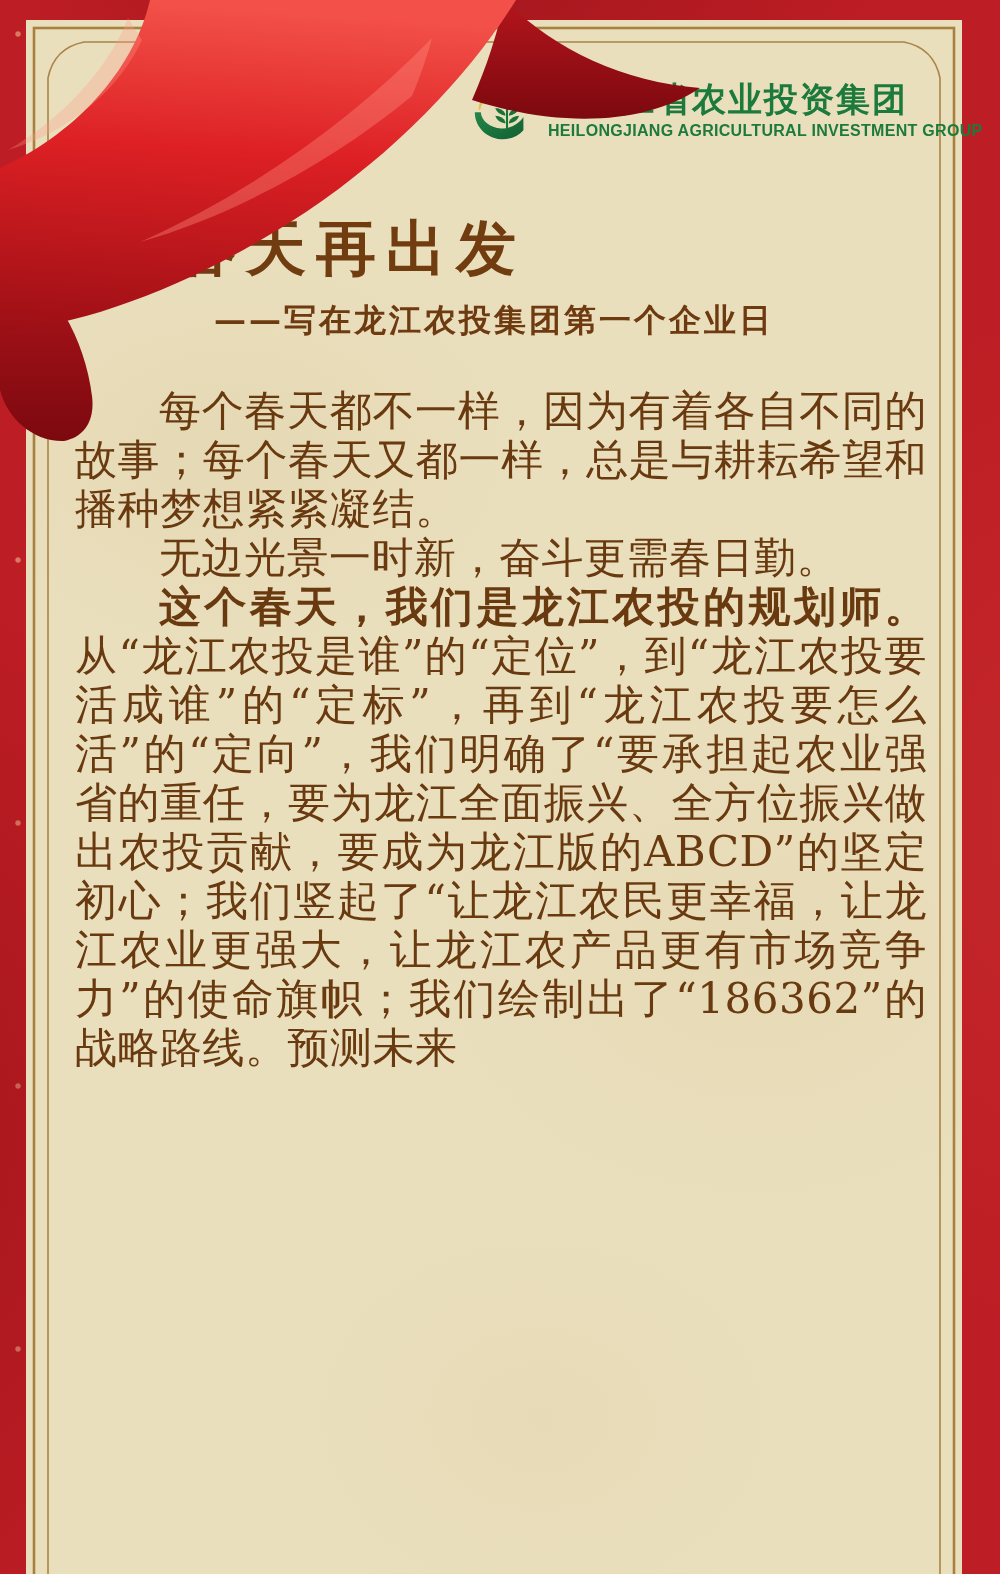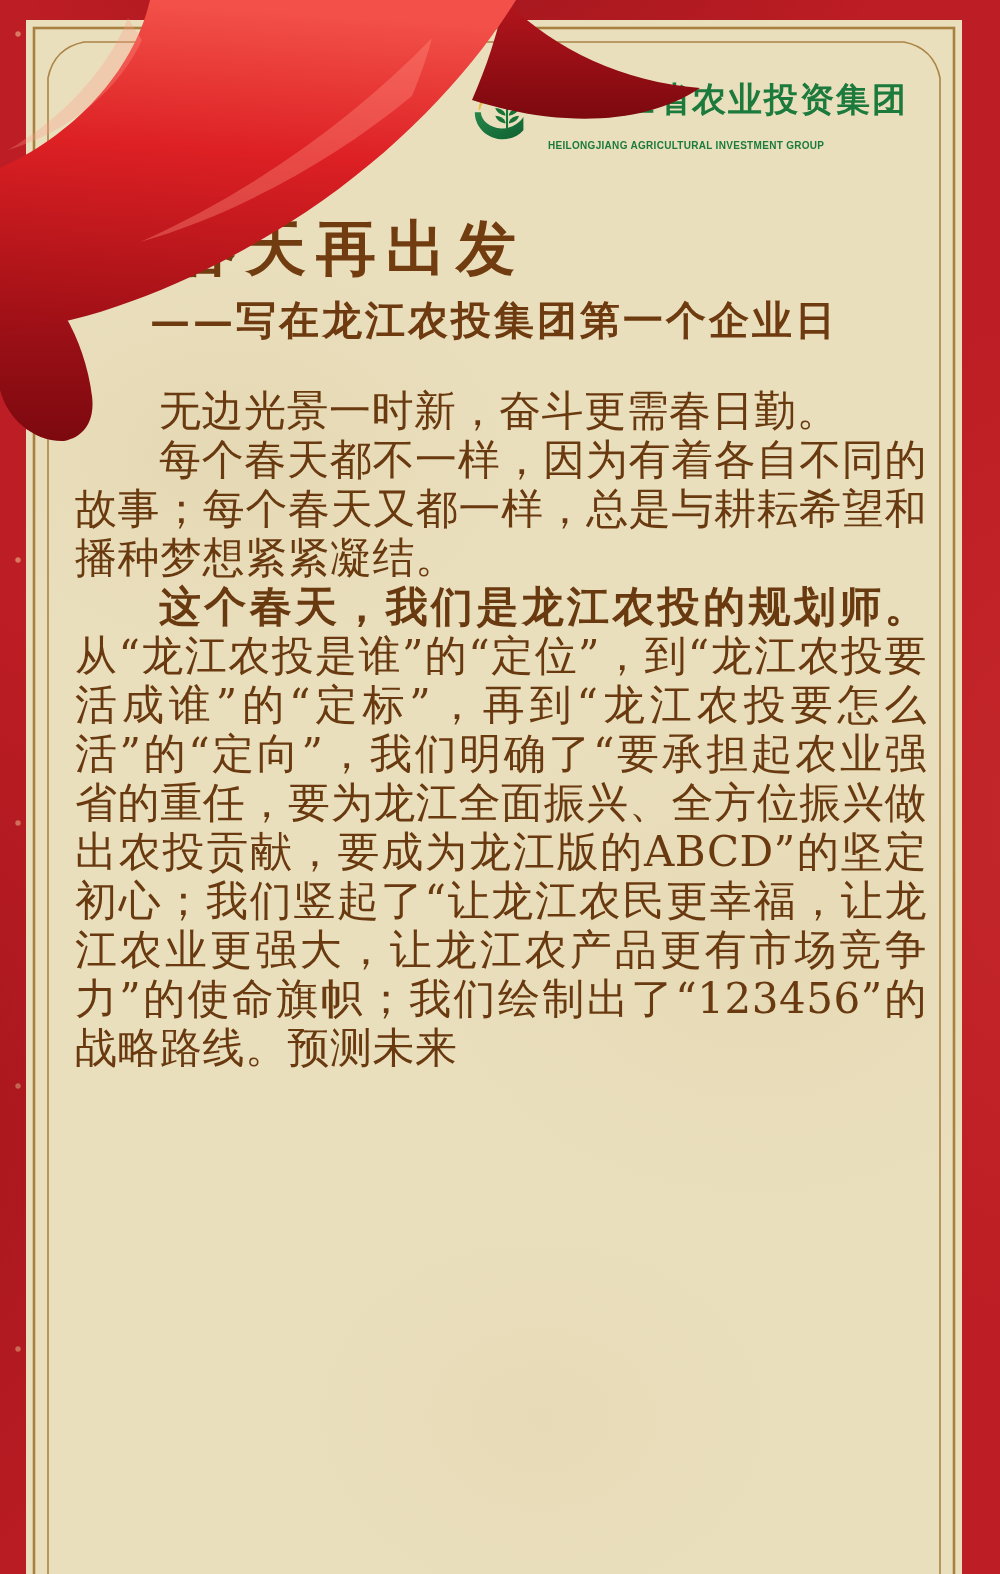--- a/index.html
+++ b/index.html
@@ -30,29 +30,29 @@
       radial-gradient(430px 300px at 22% 28%, rgba(203,180,130,0.15), transparent 70%),
       radial-gradient(520px 400px at 78% 60%, rgba(205,184,136,0.13), transparent 70%),
       radial-gradient(380px 300px at 55% 90%, rgba(203,180,130,0.10), transparent 70%);
   }
 
   .frame{position:absolute;left:0;top:0;z-index:1;}
 
   .logo{position:absolute;left:444px;top:60px;display:flex;align-items:flex-start;gap:12px;z-index:2;}
   .logo-text{display:flex;flex-direction:column;}
   .logo-cn{font-family:"DejaVu Sans","Liberation Sans",sans-serif;font-weight:700;font-size:34px;line-height:38px;color:#1c7a3c;letter-spacing:2px;white-space:nowrap;}
-  .logo-en{font-family:"Liberation Sans","DejaVu Sans",sans-serif;font-weight:700;font-size:10px;line-height:15px;color:#1c7a3c;letter-spacing:0.3px;white-space:nowrap;margin-top:20px;}
+  .logo-en{font-family:"Liberation Sans","DejaVu Sans",sans-serif;font-weight:700;font-size:16px;line-height:15px;color:#1c7a3c;letter-spacing:0.3px;white-space:nowrap;margin-top:5px;}
 
   .title{
     position:absolute;top:192px;left:0;width:100%;z-index:2;
     font-weight:700;font-size:60px;line-height:72px;color:#713c10;letter-spacing:10px;text-indent:10px;
   }
   .subtitle{
     position:absolute;top:274px;left:0;width:100%;text-align:center;z-index:2;
-    font-weight:700;font-size:40px;line-height:52px;color:#6e3a10;letter-spacing:3px;
+    font-weight:700;font-size:32px;line-height:52px;color:#6e3a10;letter-spacing:3px;
   }
 
   .article{
     position:absolute;left:49px;top:366px;width:852px;z-index:2;
     font-size:42px;line-height:49px;color:#693a10;
     text-align:justify;letter-spacing:0.5px;
   }
   .article p{margin:0;text-indent:2em;}
   .article .lead{font-weight:700;}
 
@@ -103,23 +103,23 @@
       <div class="logo-text">
         <div class="logo-cn">黑龙江省农业投资集团</div>
         <div class="logo-en">HEILONGJIANG AGRICULTURAL INVESTMENT GROUP</div>
       </div>
     </div>
 
     <div class="title">迎着春天再出发</div>
     <div class="subtitle">——写在龙江农投集团第一个企业日</div>
 
     <div class="article">
+      <p>每个春天都不一样，因为有着各自不同的故事；每个春天又都一样，总是与耕耘希望和播种梦想紧紧凝结。</p>
       <p>无边光景一时新，奋斗更需春日勤。</p>
-      <p>每个春天都不一样，因为有着各自不同的故事；每个春天又都一样，总是与耕耘希望和播种梦想紧紧凝结。</p>
-      <p><span class="lead">这个春天，我们是龙江农投的规划师。</span><span>从“龙江农投是谁”的“定位”，到“龙江农投要活成谁”的“定标”，再到“龙江农投要怎么活”的“定向”，我们明确了“要承担起农业强省的重任，要为龙江全面振兴、全方位振兴做出农投贡献，要成为龙江版的ABCD”的坚定初心；我们竖起了“让龙江农民更幸福，让龙江农业更强大，让龙江农产品更有市场竞争力”的使命旗帜；我们绘制出了“123456”的战略路线。预测未来</span></p>
+      <p><span class="lead">这个春天，我们是龙江农投的规划师。</span><span>从“龙江农投是谁”的“定位”，到“龙江农投要活成谁”的“定标”，再到“龙江农投要怎么活”的“定向”，我们明确了“要承担起农业强省的重任，要为龙江全面振兴、全方位振兴做出农投贡献，要成为龙江版的ABCD”的坚定初心；我们竖起了“让龙江农民更幸福，让龙江农业更强大，让龙江农产品更有市场竞争力”的使命旗帜；我们绘制出了“186362”的战略路线。预测未来</span></p>
     </div>
 
   </div>
 
   <svg class="ribbon" width="1000" height="640" viewBox="0 0 1000 640">
     <defs>
       <linearGradient id="rbMain" x1="0.15" y1="0" x2="0.05" y2="1">
         <stop offset="0" stop-color="#f25048"></stop>
         <stop offset="0.42" stop-color="#dd2024"></stop>
         <stop offset="1" stop-color="#9c0f15"></stop>

